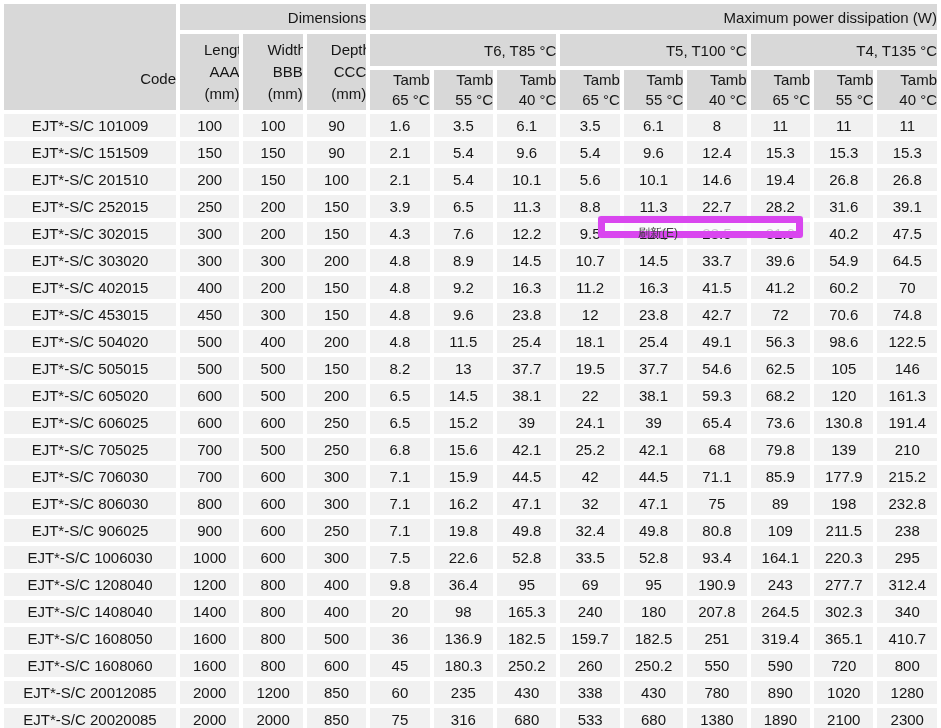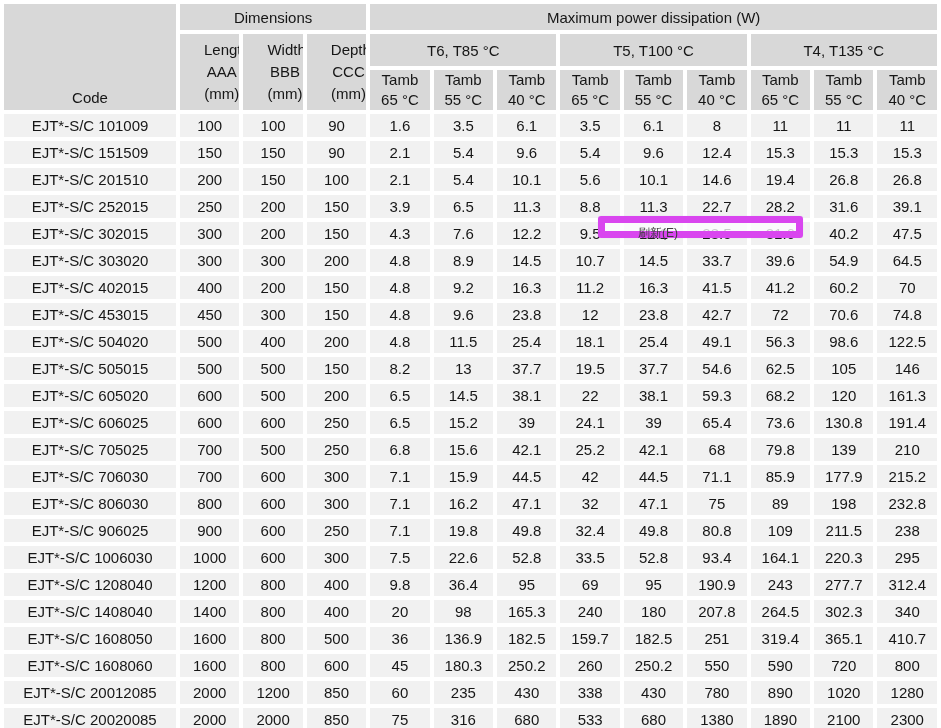--- a/index.html
+++ b/index.html
@@ -20,28 +20,28 @@
   th, td {
     padding: 0;
     text-align: center;
     vertical-align: middle;
     font-weight: normal;
     color: #161616;
     font-size: 15px;
     overflow: hidden;
     white-space: nowrap;
   }
-  th.hdr { background: #d8d8d8; }
+  th.hdr { background: #d8d8d8; text-align: right; }
   tr.row-a th { height: 26px; }
   th.group-th { height: 32px; }
   th.tamb-th { height: 36px; line-height: 20px; }
   th.tamb-th span { display: block; }
   th.dim-th { line-height: 22px; }
   th.dim-th span { display: block; padding-left: 24px; }
-  th.code-th { vertical-align: bottom; padding-bottom: 4px; }
+  th.code-th { vertical-align: bottom; padding-bottom: 23px; }
   td.cell { background: #f1f1f1; height: 23px; }
   
   .ctx-tooltip {
     position: absolute;
     left: 598px; top: 216px;
     width: 205px; height: 22px;
     background: rgba(253, 254, 255, 0.78);
     border: 7px solid #d946ef;
     border-radius: 3px;
     line-height: 20px;

